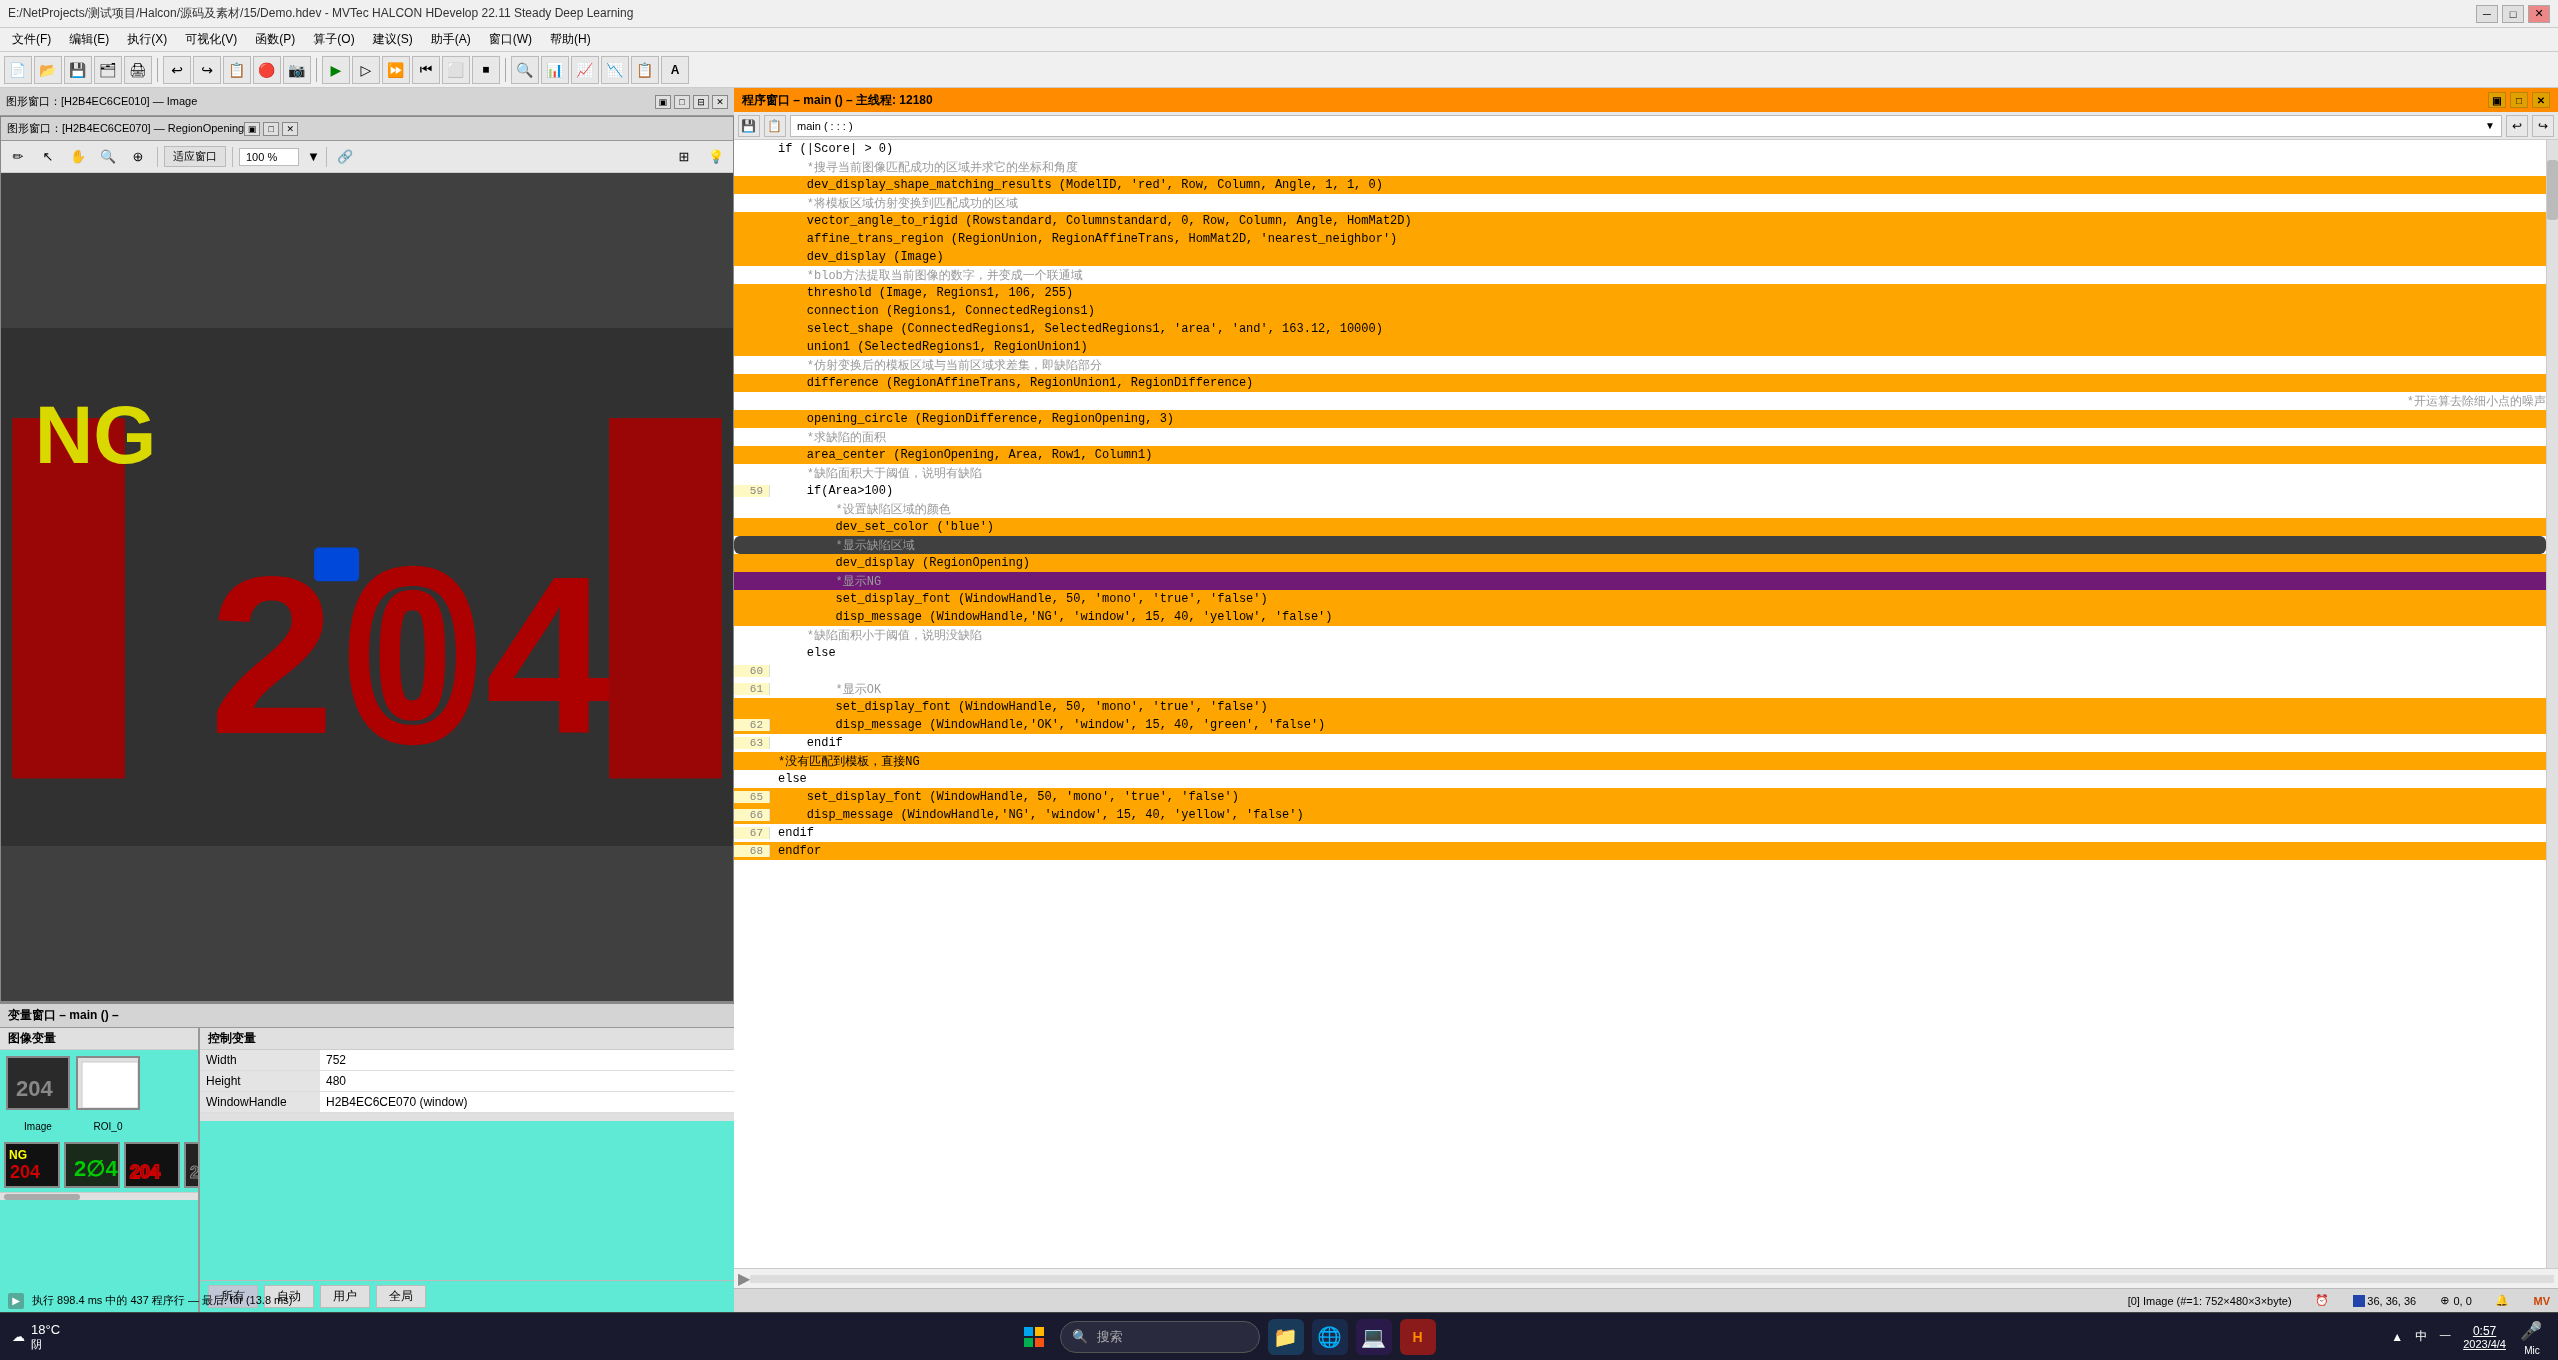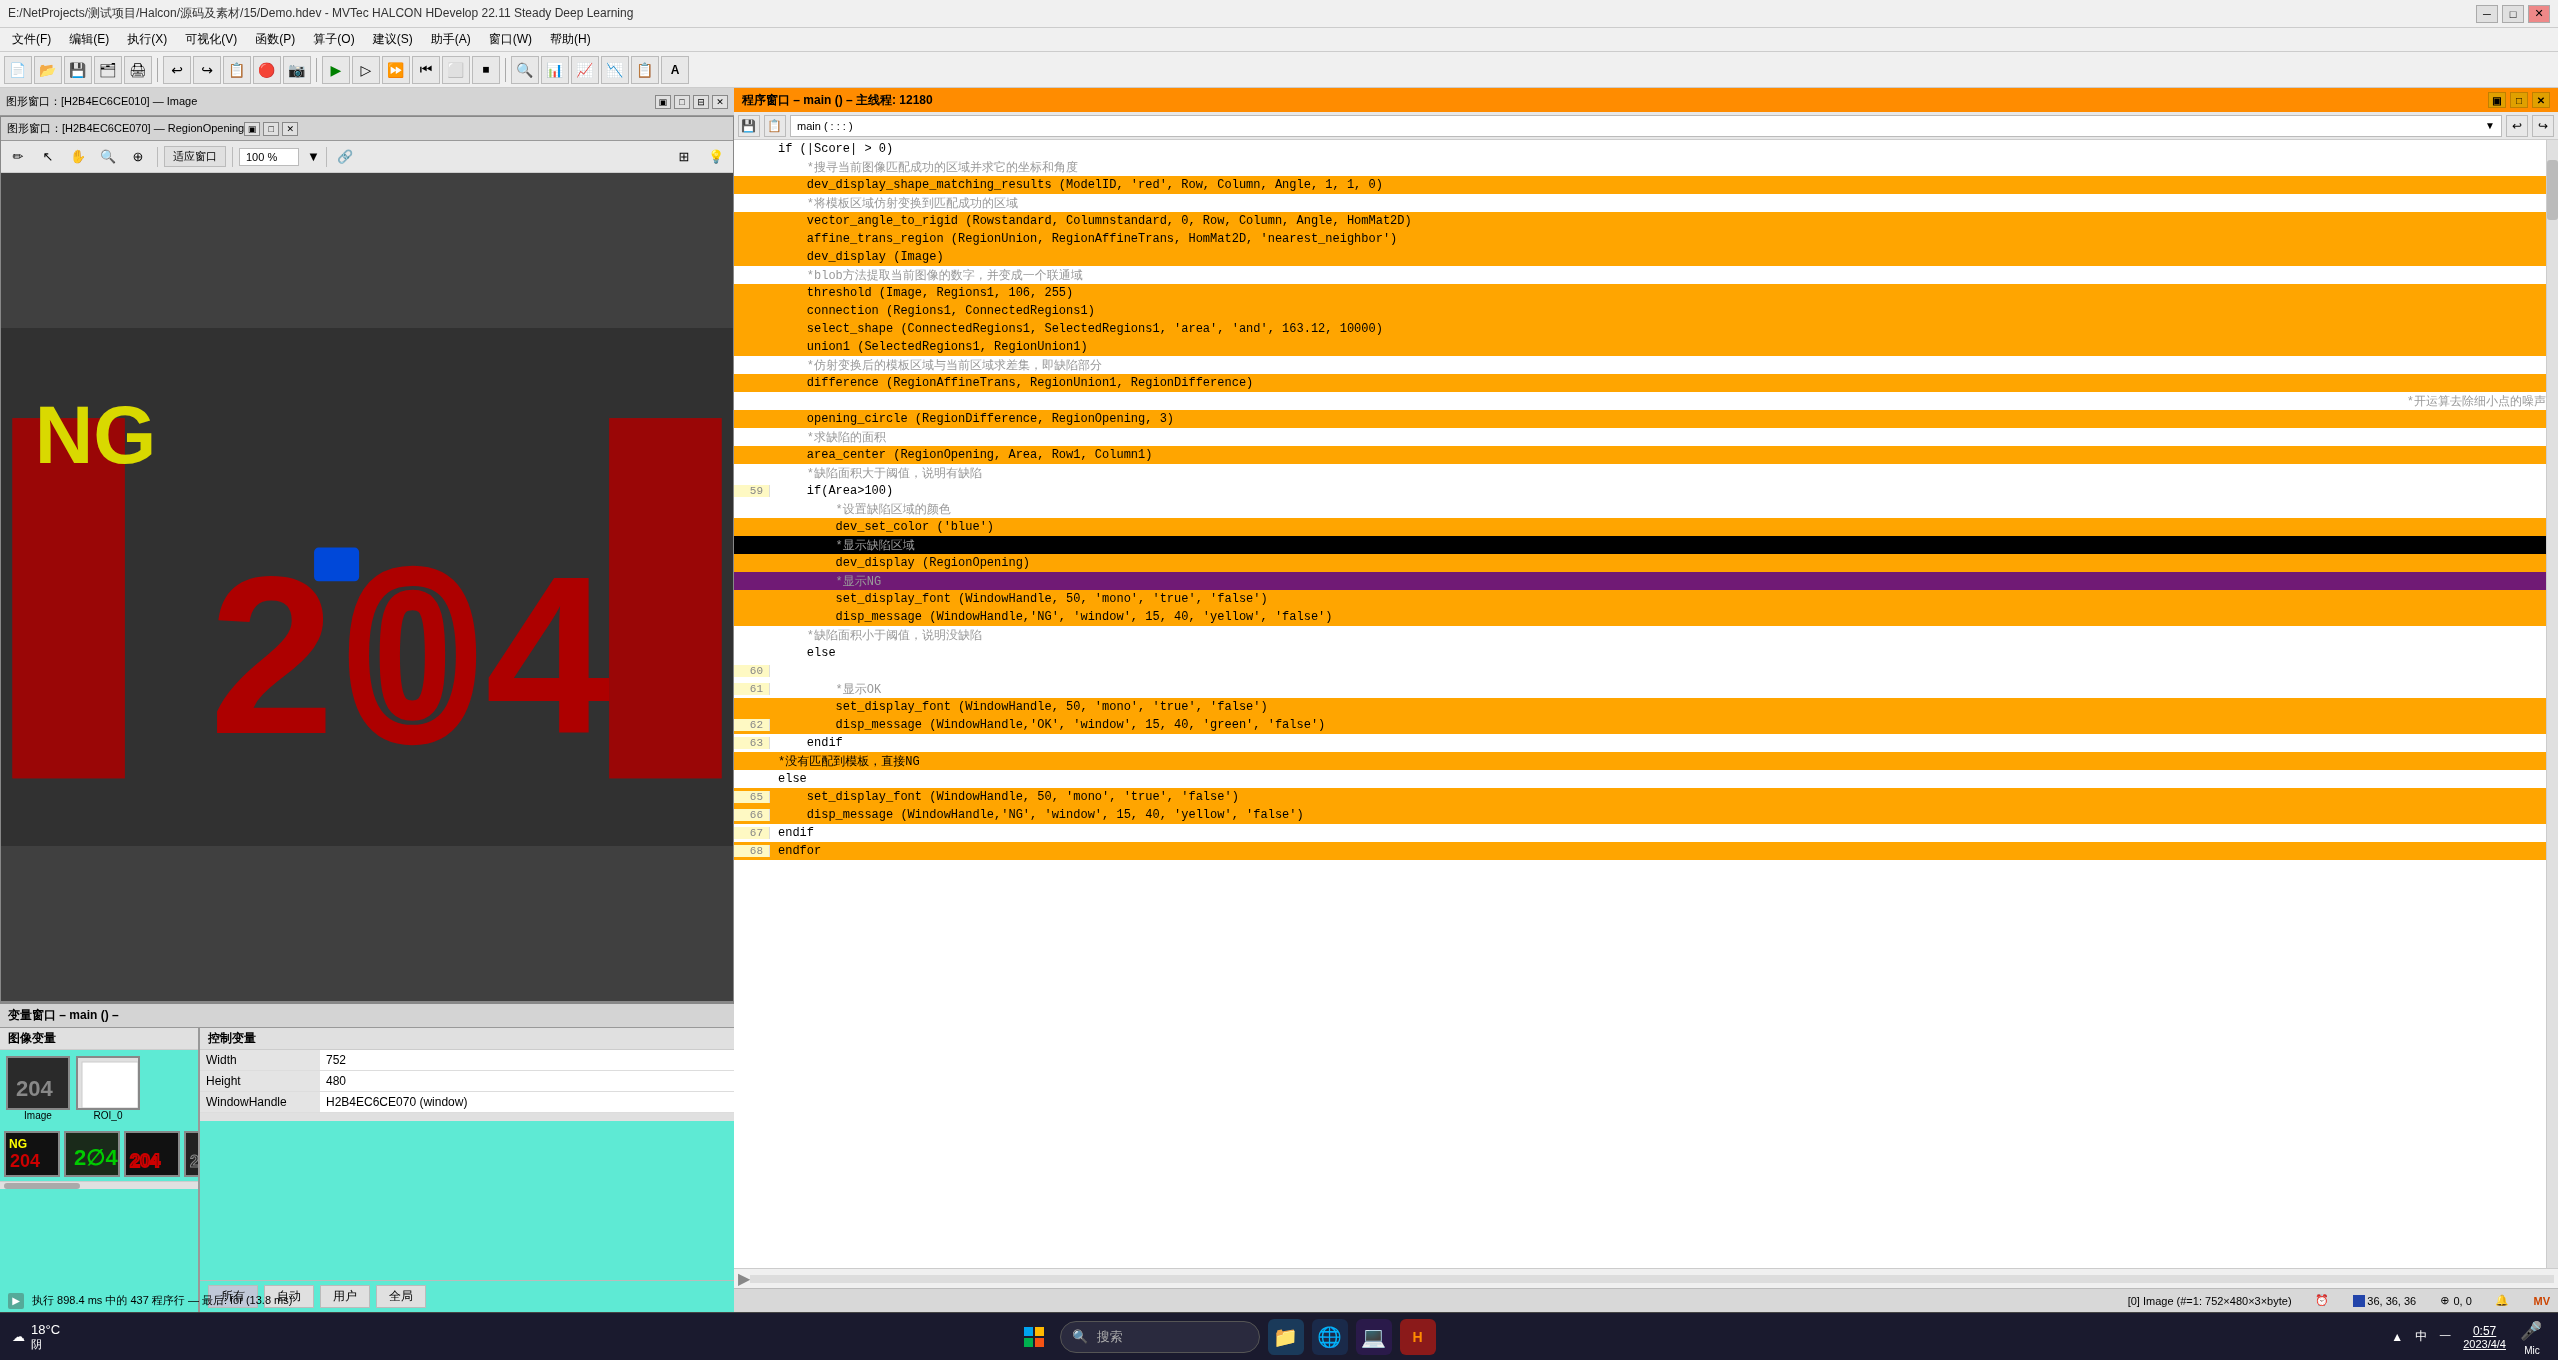--- a/index.html
+++ b/index.html
@@ -127,21 +127,21 @@
       flex-direction: column;
       align-items: center;
     }
     .thumbnail-img {
       width: 64px; height: 54px;
       border: 2px solid #888;
       background: #333;
       overflow: hidden;
       position: relative;
     }
-    .thumbnail-label { font-size: 10px; margin-top: 0; }
+    .thumbnail-label { font-size: 10px; margin-top: 11px; }
     .ctrl-table {
       width: 100%;
       border-collapse: collapse;
       font-size: 12px;
     }
     .ctrl-table td {
       padding: 3px 6px;
       border-bottom: 1px solid #ddd;
     }
     .ctrl-table td:first-child { width: 120px; background: #e4e4e4; }
@@ -730,21 +730,21 @@
           <div class="code-line" style="background:#fff;">
             <span class="code-line-num"></span>
             <span class="code-line-content" style="color:#999;">        *设置缺陷区域的颜色</span>
           </div>
 
           <div class="code-line highlighted">
             <span class="code-line-num"></span>
             <span class="code-line-content">        dev_set_color ('blue')</span>
           </div>
 
-          <div class="code-line" style="background:#000000;">
+          <div class="code-line" style="background:#404040;border-radius:6px;">
             <span class="code-line-num"></span>
             <span class="code-line-content" style="color:#999;">        *显示缺陷区域</span>
           </div>
 
           <div class="code-line highlighted">
             <span class="code-line-num"></span>
             <span class="code-line-content">        dev_display (RegionOpening)</span>
           </div>
 
           <div class="code-line" style="background:#701a75;">

